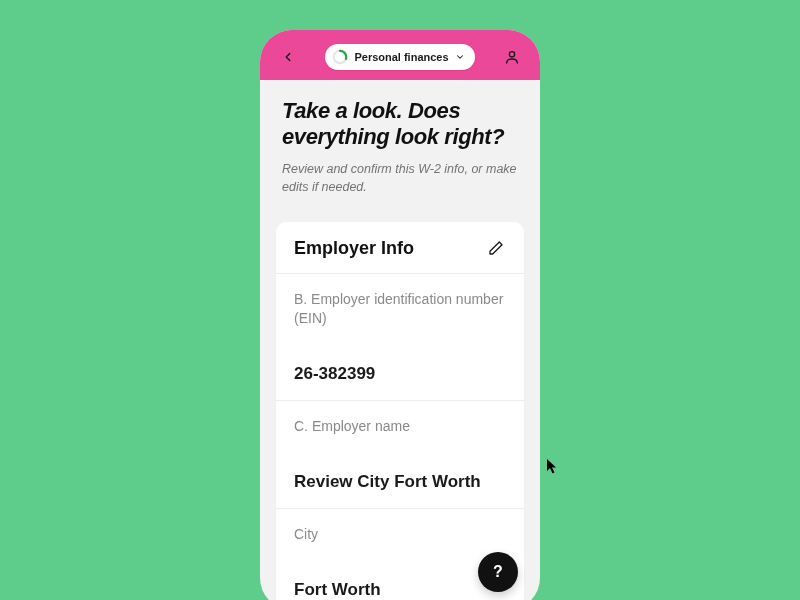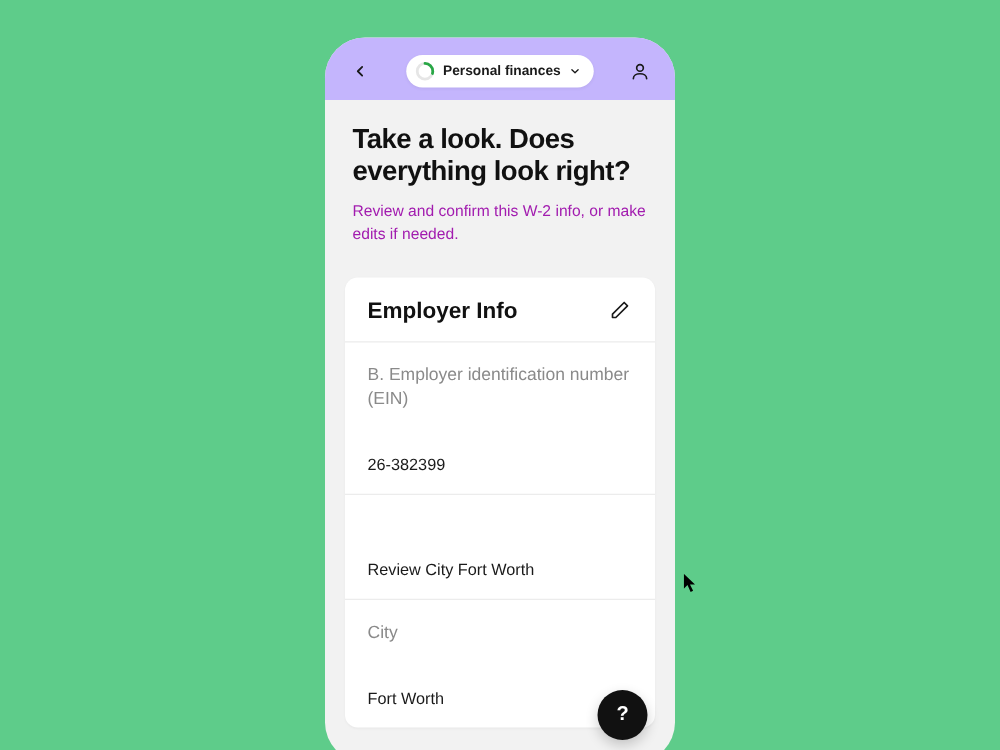--- a/index.html
+++ b/index.html
@@ -20,21 +20,21 @@
       border-radius: 32px;
       overflow: hidden;
       position: relative;
       margin-top: 40px;
     }
     .header {
       display: flex;
       align-items: center;
       justify-content: space-between;
       padding: 14px 16px 10px 16px;
-      background: #c4b5fd;
+      background: #ec4899;
     }
     .back-btn {
       width: 24px;
       height: 24px;
       display: flex;
       align-items: center;
       justify-content: center;
       cursor: pointer;
     }
     .chip {
@@ -63,33 +63,34 @@
     .profile-btn {
       width: 24px;
       height: 24px;
       display: flex;
       align-items: center;
       justify-content: center;
       cursor: pointer;
     }
     .content {
       padding: 18px 22px 0 22px;
+      font-style: italic;
     }
     .title {
       font-size: 22px;
       font-weight: 800;
       line-height: 1.18;
       color: #111;
       letter-spacing: -0.4px;
       margin-bottom: 10px;
     }
     .subtitle {
       font-size: 12.5px;
       line-height: 1.45;
-      color: #a21caf;
+      color: #737373;
       margin-bottom: 26px;
     }
     .card {
       background: #fff;
       border-radius: 10px;
       margin: 0 16px;
       overflow: hidden;
       box-shadow: 0 1px 2px rgba(0,0,0,0.04);
     }
     .card-header {
@@ -114,23 +115,23 @@
       border-bottom: 1px solid #ececec;
     }
     .field:last-child { border-bottom: none; }
     .field-label {
       font-size: 14px;
       color: #8a8a8a;
       line-height: 1.35;
       margin-bottom: 6px;
     }
     .field-value {
-      font-size: 13px;
+      font-size: 17px;
       color: #1a1a1a;
-      font-weight: 400;
+      font-weight: 700;
       margin-top: 36px;
     }
     .help-fab {
       position: absolute;
       bottom: 18px;
       right: 22px;
       width: 40px;
       height: 40px;
       border-radius: 50%;
       background: #111;
@@ -194,20 +195,21 @@
         </svg>
       </div>
     </div>
 
     <div class="field">
       <div class="field-label">B. Employer identification number (EIN)</div>
       <div class="field-value">26-382399</div>
     </div>
 
     <div class="field">
+      <div class="field-label">C. Employer name</div>
       <div class="field-value">Review City Fort Worth</div>
     </div>
 
     <div class="field">
       <div class="field-label">City</div>
       <div class="field-value">Fort Worth</div>
     </div>
   </div>
 
   <div class="help-fab">

